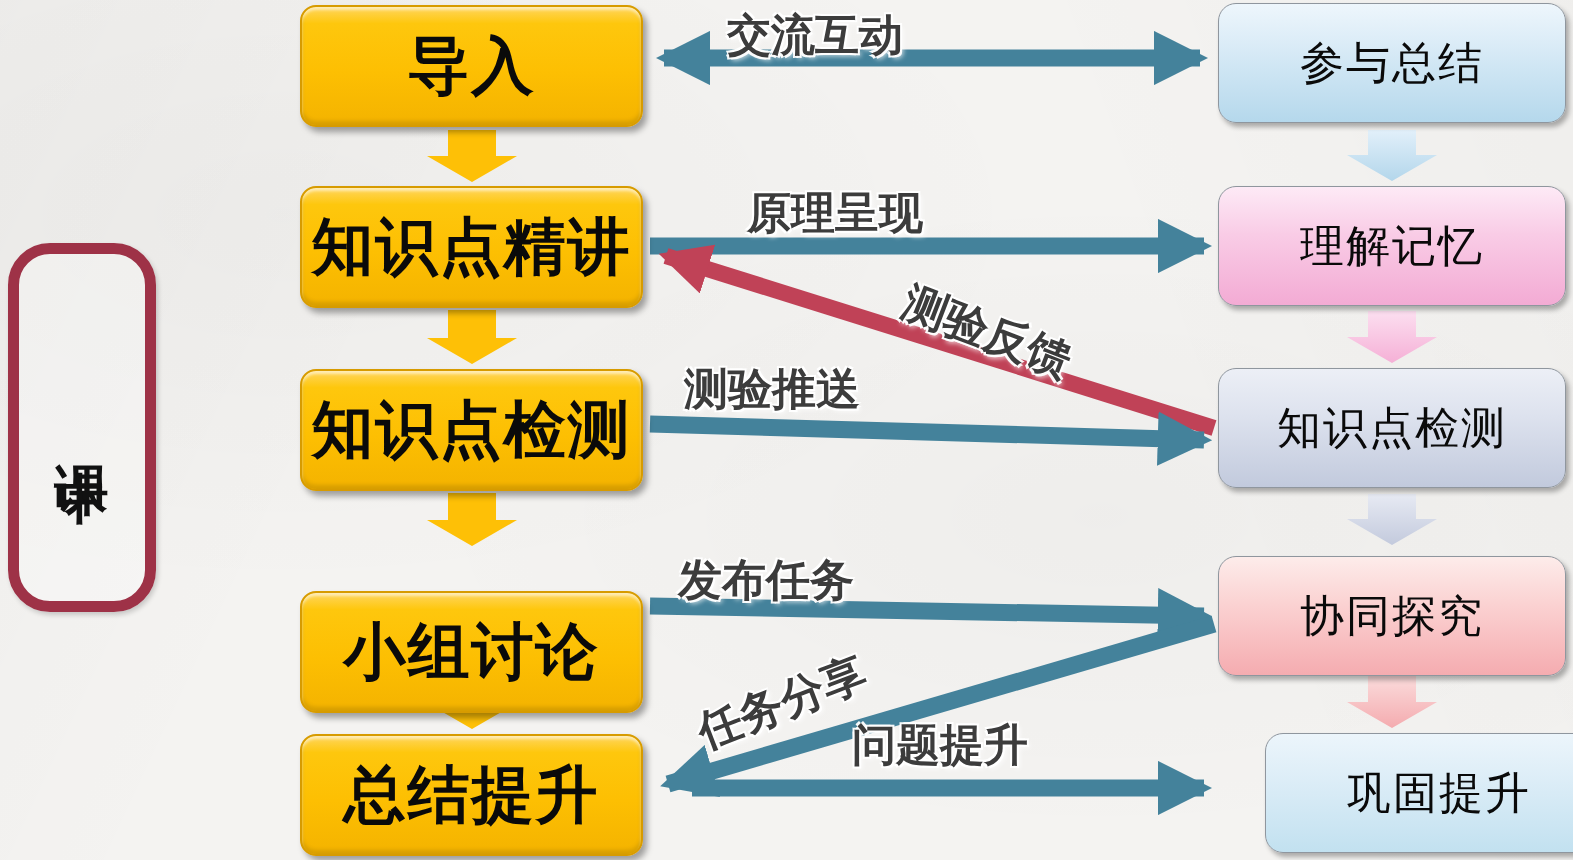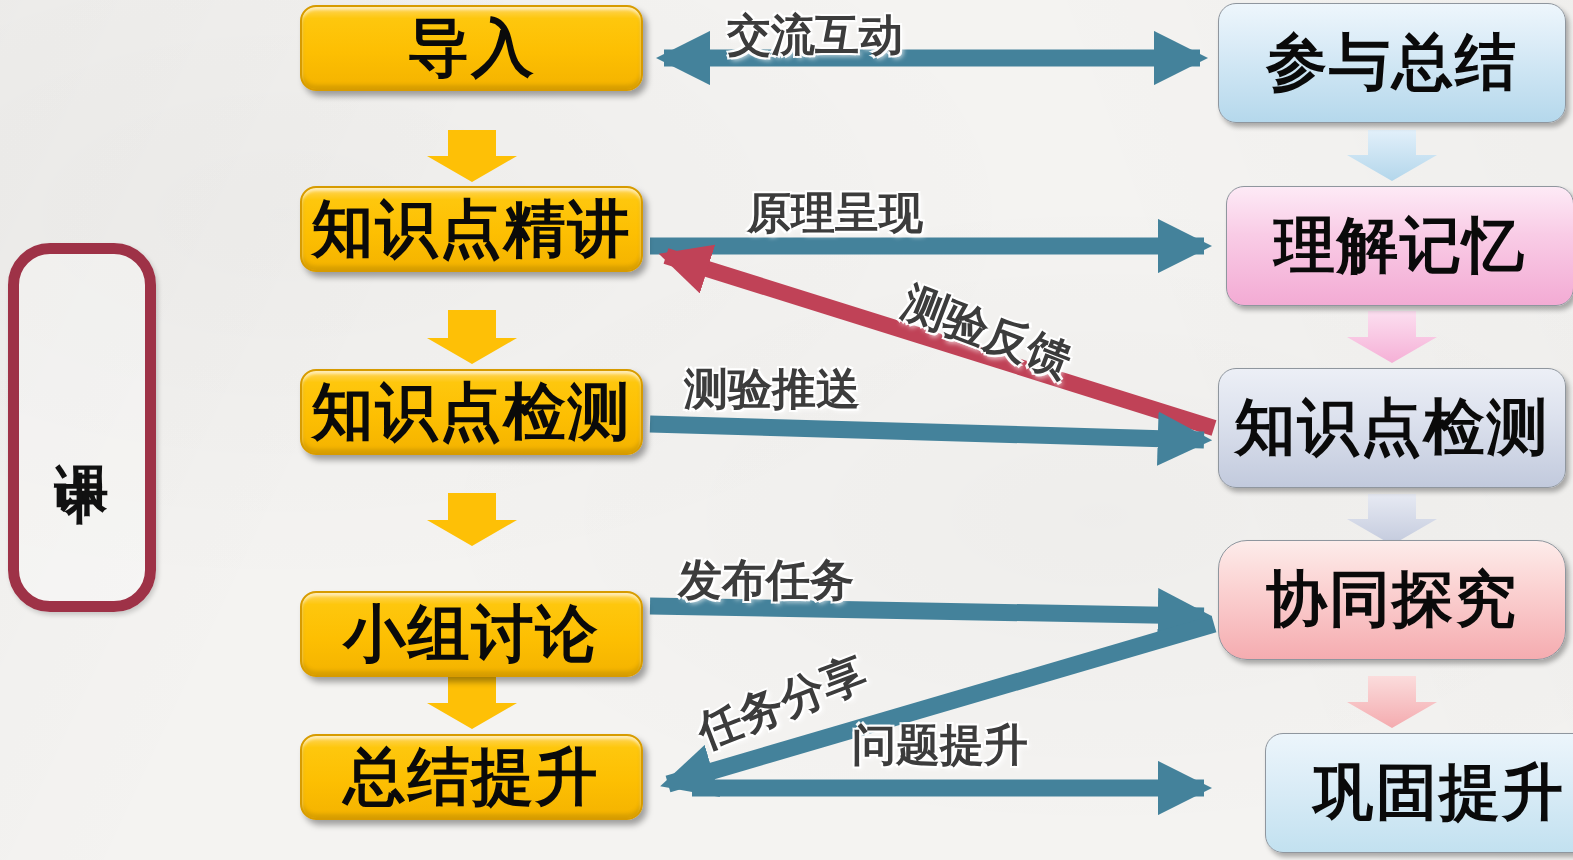--- a/index.html
+++ b/index.html
@@ -23,40 +23,40 @@
     box-shadow:2px 3px 5px rgba(0,0,0,0.18);
     display:flex;align-items:center;justify-content:center;
   }
   .phase-frame .vtext{
     writing-mode:vertical-rl;text-orientation:upright;
     font-size:54px;font-weight:900;color:#111;letter-spacing:8px;
   }
 
   
   .ybox{
-    position:absolute;left:300px;width:343px;height:86px;box-sizing:border-box;
+    position:absolute;left:300px;width:343px;height:122px;box-sizing:border-box;
     background:linear-gradient(180deg,#ffd65e 0%,#fec70d 14%,#fdbf02 55%,#f4b300 100%);
     border:2px solid #d79b00;border-radius:16px;
     box-shadow:4px 5px 6px rgba(0,0,0,0.35),
                inset 0 3px 3px rgba(255,255,255,0.55),
                inset 0 -4px 4px rgba(0,0,0,0.12);
     display:flex;align-items:center;justify-content:center;
   }
   .ybox .btext{font-size:62px;font-weight:900;color:#0a0a0a;letter-spacing:2px;white-space:nowrap;}
 
   
   .rbox{
     position:absolute;left:1218px;width:348px;height:120px;box-sizing:border-box;
     border:1px solid #8f969e;border-radius:18px;
     box-shadow:3px 4px 5px rgba(0,0,0,0.3);
     display:flex;align-items:center;justify-content:center;
   }
-  .rbox .btext{font-size:61px;font-weight:700;color:#0a0a0a;letter-spacing:2px;white-space:nowrap;}
+  .rbox .btext{font-size:44px;font-weight:400;color:#0a0a0a;letter-spacing:2px;white-space:nowrap;}
   .rbox.blue   {background:linear-gradient(180deg,#eef6fc 0%,#d7eaf6 40%,#b5d8ec 100%);}
-  .rbox.pink   {background:linear-gradient(180deg,#fdeaf6 0%,#f9cce6 40%,#f3abd4 100%);margin-left:8px;}
+  .rbox.pink   {background:linear-gradient(180deg,#fdeaf6 0%,#f9cce6 40%,#f3abd4 100%);}
   .rbox.lav    {background:linear-gradient(180deg,#eceff6 0%,#dde2ee 40%,#c2cadd 100%);}
   .rbox.salmon {background:linear-gradient(180deg,#fdecea 0%,#fbd2d2 40%,#f5acb0 100%);}
   .rbox.blue2  {background:linear-gradient(180deg,#ecf5fb 0%,#dcedf7 40%,#c2e1f0 100%);}
 
   
   .clabel{
     position:absolute;white-space:nowrap;
     font-size:44px;font-weight:900;color:var(--labelText,#3c3c3c);
     text-shadow:2px 2px 0 rgba(255,255,255,0.95),
                -2px -2px 0 rgba(255,255,255,0.95),
@@ -141,21 +141,21 @@
 
   <div class="rbox blue" style="top:3px;">
     <span class="btext">参与总结</span>
   </div>
   <div class="rbox pink" style="top:186px;">
     <span class="btext">理解记忆</span>
   </div>
   <div class="rbox lav" style="top:368px;">
     <span class="btext">知识点检测</span>
   </div>
-  <div class="rbox salmon" style="top:540px;border-radius:29px;">
+  <div class="rbox salmon" style="top:556px;">
     <span class="btext">协同探究</span>
   </div>
   <div class="rbox blue2" style="top:733px;margin-left:47px;">
     <span class="btext">巩固提升</span>
   </div>
 
   <div class="clabel" style="left:727px;top:6px;">交流互动</div>
   <div class="clabel" style="left:747px;top:184px;">原理呈现</div>
   <div class="clabel rot" style="left:987px;top:332px;">测验反馈</div>
   <div class="clabel" style="left:678px;top:551px;">发布任务</div>

